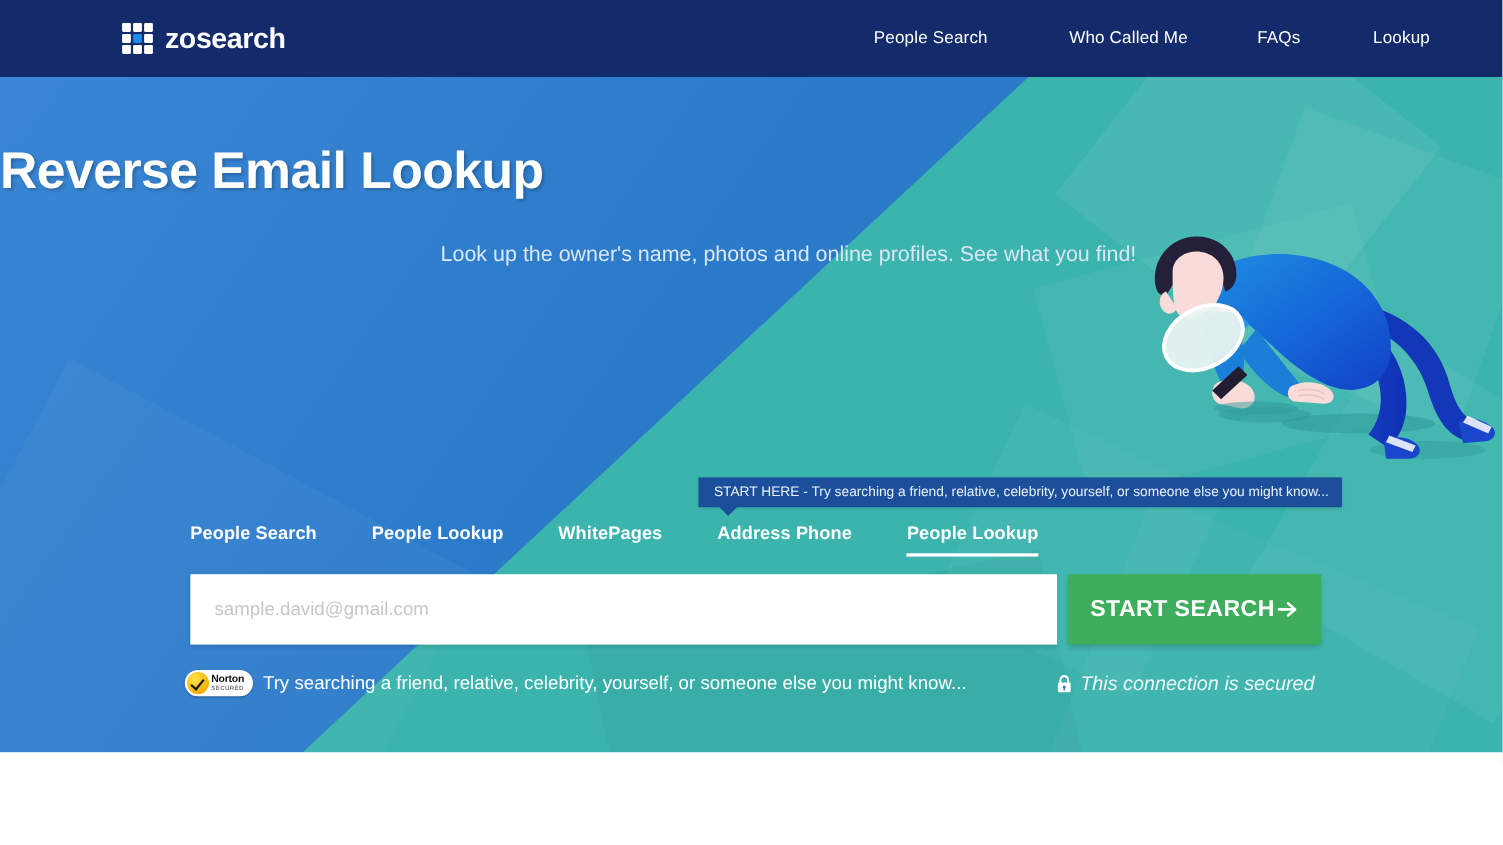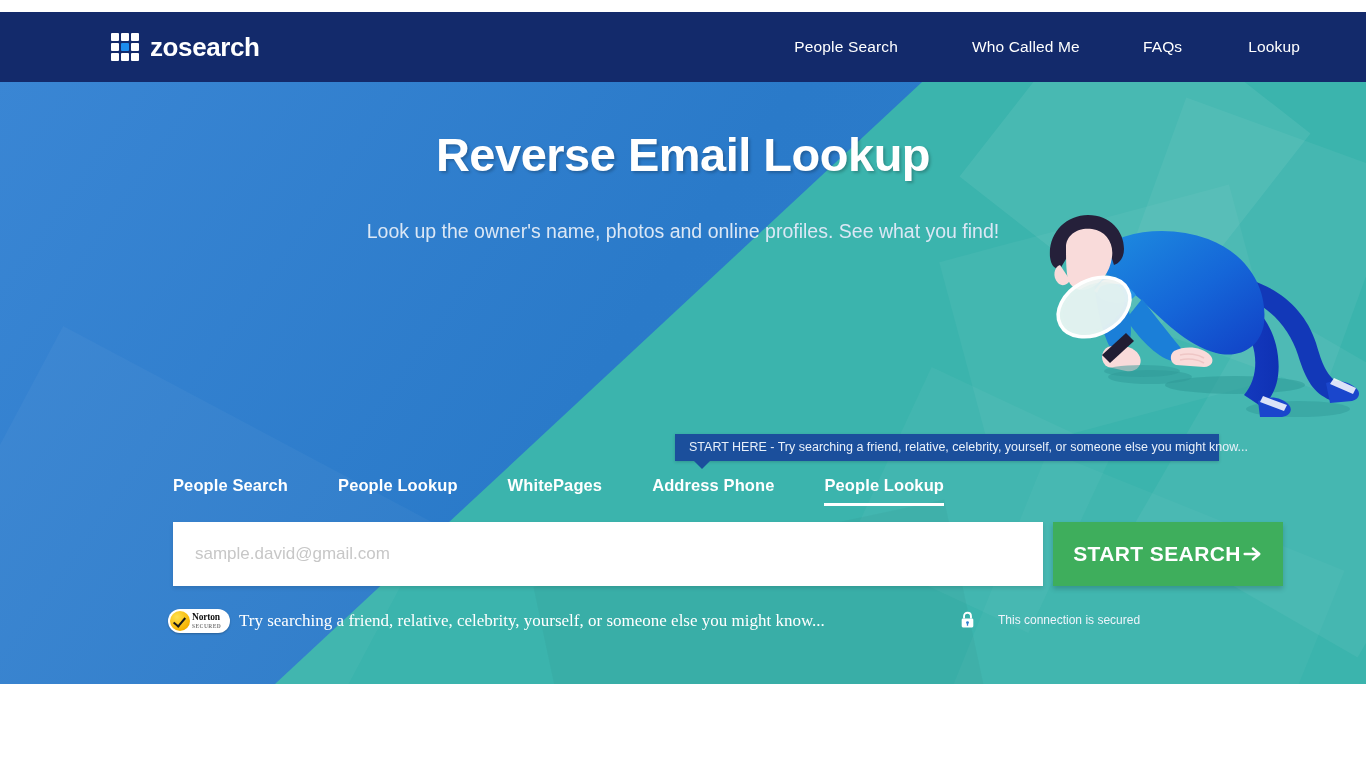--- a/index.html
+++ b/index.html
@@ -6,21 +6,21 @@
   html, body {
     width:1366px; height:768px;
     background:#ffffff;
     font-family:"Liberation Sans", sans-serif;
     overflow:hidden;
   }
   .page { position:relative; width:1366px; height:768px; background:#fff; }
 
   
   .topbar {
-    position:absolute; left:0; top:12px; width:1366px; height:70px;
+    position:absolute; left:0; top:0; width:1366px; height:70px;
     background:#132a6b;
     display:flex; align-items:center;
     z-index:60;
   }
   .brand { display:flex; align-items:center; margin-left:111px; cursor:pointer; }
   .logo-grid {
     width:28px; height:28px;
     display:grid;
     grid-template-columns:repeat(3, 1fr);
     grid-template-rows:repeat(3, 1fr);
@@ -61,39 +61,37 @@
   
   .blue-poly { position:absolute; background:rgba(255,255,255,0.035); }
   .bp1 { left:-60px; top:330px; width:420px; height:420px; transform:rotate(28deg); }
   .bp2 { left:560px; top:470px; width:420px; height:300px; transform:rotate(-12deg); background:rgba(0,0,0,0.03); }
   .bp3 { left:980px; top:430px; width:320px; height:300px; transform:rotate(22deg); background:rgba(255,255,255,0.03); }
 
   .hero-inner { position:absolute; inset:0; z-index:10; }
 
   .hero-title {
     position:absolute; left:0; top:57px; width:1366px;
-    text-align:center;
     color:#ffffff; font-size:47px; font-weight:700;
     letter-spacing:-0.5px;
     text-shadow:2px 2px 3px rgba(0,0,0,0.22);
   }
   .hero-sub {
     position:absolute; left:333px; top:145px; width:700px;
-    text-align:center; color:#dbe7f5; font-size:19.5px;
+    text-align:right; color:#dbe7f5; font-size:19.5px;
     line-height:33px; font-weight:400;
   }
 
   
   .tooltip {
-    position:absolute; left:635px; top:364px; width:544px; height:27px;
+    position:absolute; left:635px; top:364px; width:585px; height:27px;
     background:#1b4f9c; color:#e8f0fa;
     font-size:12.5px; line-height:27px;
     padding-left:14px; white-space:nowrap;
     box-shadow:0 1px 3px rgba(0,0,0,0.18);
-    margin-left:40px;
   }
   .tooltip:after {
     content:""; position:absolute; left:18px; bottom:-8px;
     border-left:9px solid transparent; border-right:9px solid transparent;
     border-top:9px solid #1b4f9c;
   }
 
   
   .tabs { position:absolute; left:173px; top:406px; display:flex; align-items:flex-end; }
   .tab {
@@ -103,40 +101,40 @@
   }
   .tab + .tab { margin-left:50px; }
   .tab.active:after {
     content:""; position:absolute; left:0; right:0; bottom:0;
     height:3px; background:#ffffff;
   }
 
   
   .search-row { position:absolute; left:173px; top:452px; display:flex; }
   .search-input {
-    width:870px; height:64px;
+    width:788px; height:64px;
     background:#ffffff; border:none; outline:none;
     font-size:17px; color:#444; padding:0 22px;
     font-family:"Liberation Sans", sans-serif;
     box-shadow:0 2px 4px rgba(0,0,0,0.12);
   }
   .search-input::placeholder { color:#c7c7c7; }
   .search-btn {
     width:230px; height:64px; margin-left:10px;
     background:#3eae5c; border:none; cursor:pointer;
     color:#ffffff; font-size:21px; font-weight:700;
     letter-spacing:0.4px;
     display:flex; align-items:center; justify-content:center; 
     font-family:"Liberation Sans", sans-serif;
     box-shadow:0 3px 5px rgba(0,0,0,0.18);
   }
   .arrow-ico { display:block; width:22px; height:22px; }
 
   
-  .norton-row { position:absolute; left:168px; top:539px; display:flex; align-items:center;font-family:Liberation Serif, serif; }
+  .norton-row { position:absolute; left:168px; top:539px; display:flex; align-items:center; }
   .norton-badge {
     position:relative; width:62px; height:24px;
     background:#ffffff; border-radius:12px;
     display:flex; align-items:center; overflow:hidden;
     box-shadow:0 1px 2px rgba(0,0,0,0.25);
   }
   .norton-check {
     width:20px; height:20px; border-radius:50%;
     background:radial-gradient(circle at 35% 30%, #ffe14d 0%, #f5b301 70%, #e09a00 100%);
     margin-left:2px; flex:0 0 auto; position:relative;
@@ -146,21 +144,21 @@
     width:5px; height:10px; border:solid #1a1a1a;
     border-width:0 2px 2px 0; transform:rotate(40deg);
   }
   .norton-txt { margin-left:2px; line-height:1; }
   .norton-t1 { display:block; font-size:9.5px; font-weight:700; color:#111; letter-spacing:-0.2px; }
   .norton-t2 { display:block; font-size:5.5px; font-weight:700; color:#7a7a7a; letter-spacing:0.4px; margin-top:1px; }
   .norton-hint { color:#ffffff; font-size:17px; margin-left:9px; white-space:nowrap; }
 
   .secured { position:absolute; left:960px; top:541px; display:flex; align-items:center; }
   .lock-ico { width:15px; height:18px; display:block; }
-  .secured-txt { color:#eef4fb; font-size:12px; margin-left:23px; white-space:nowrap; }
+  .secured-txt { color:#eef4fb; font-size:18px; margin-left:7px; white-space:nowrap;font-style:italic; }
 
   
   .illus { position:absolute; left:1030px; top:125px; width:340px; height:265px; z-index:8; }
   .illus svg { display:block; width:340px; height:265px; }
 </style>
 </head>
 <body>
 
 <div class="page">
 

